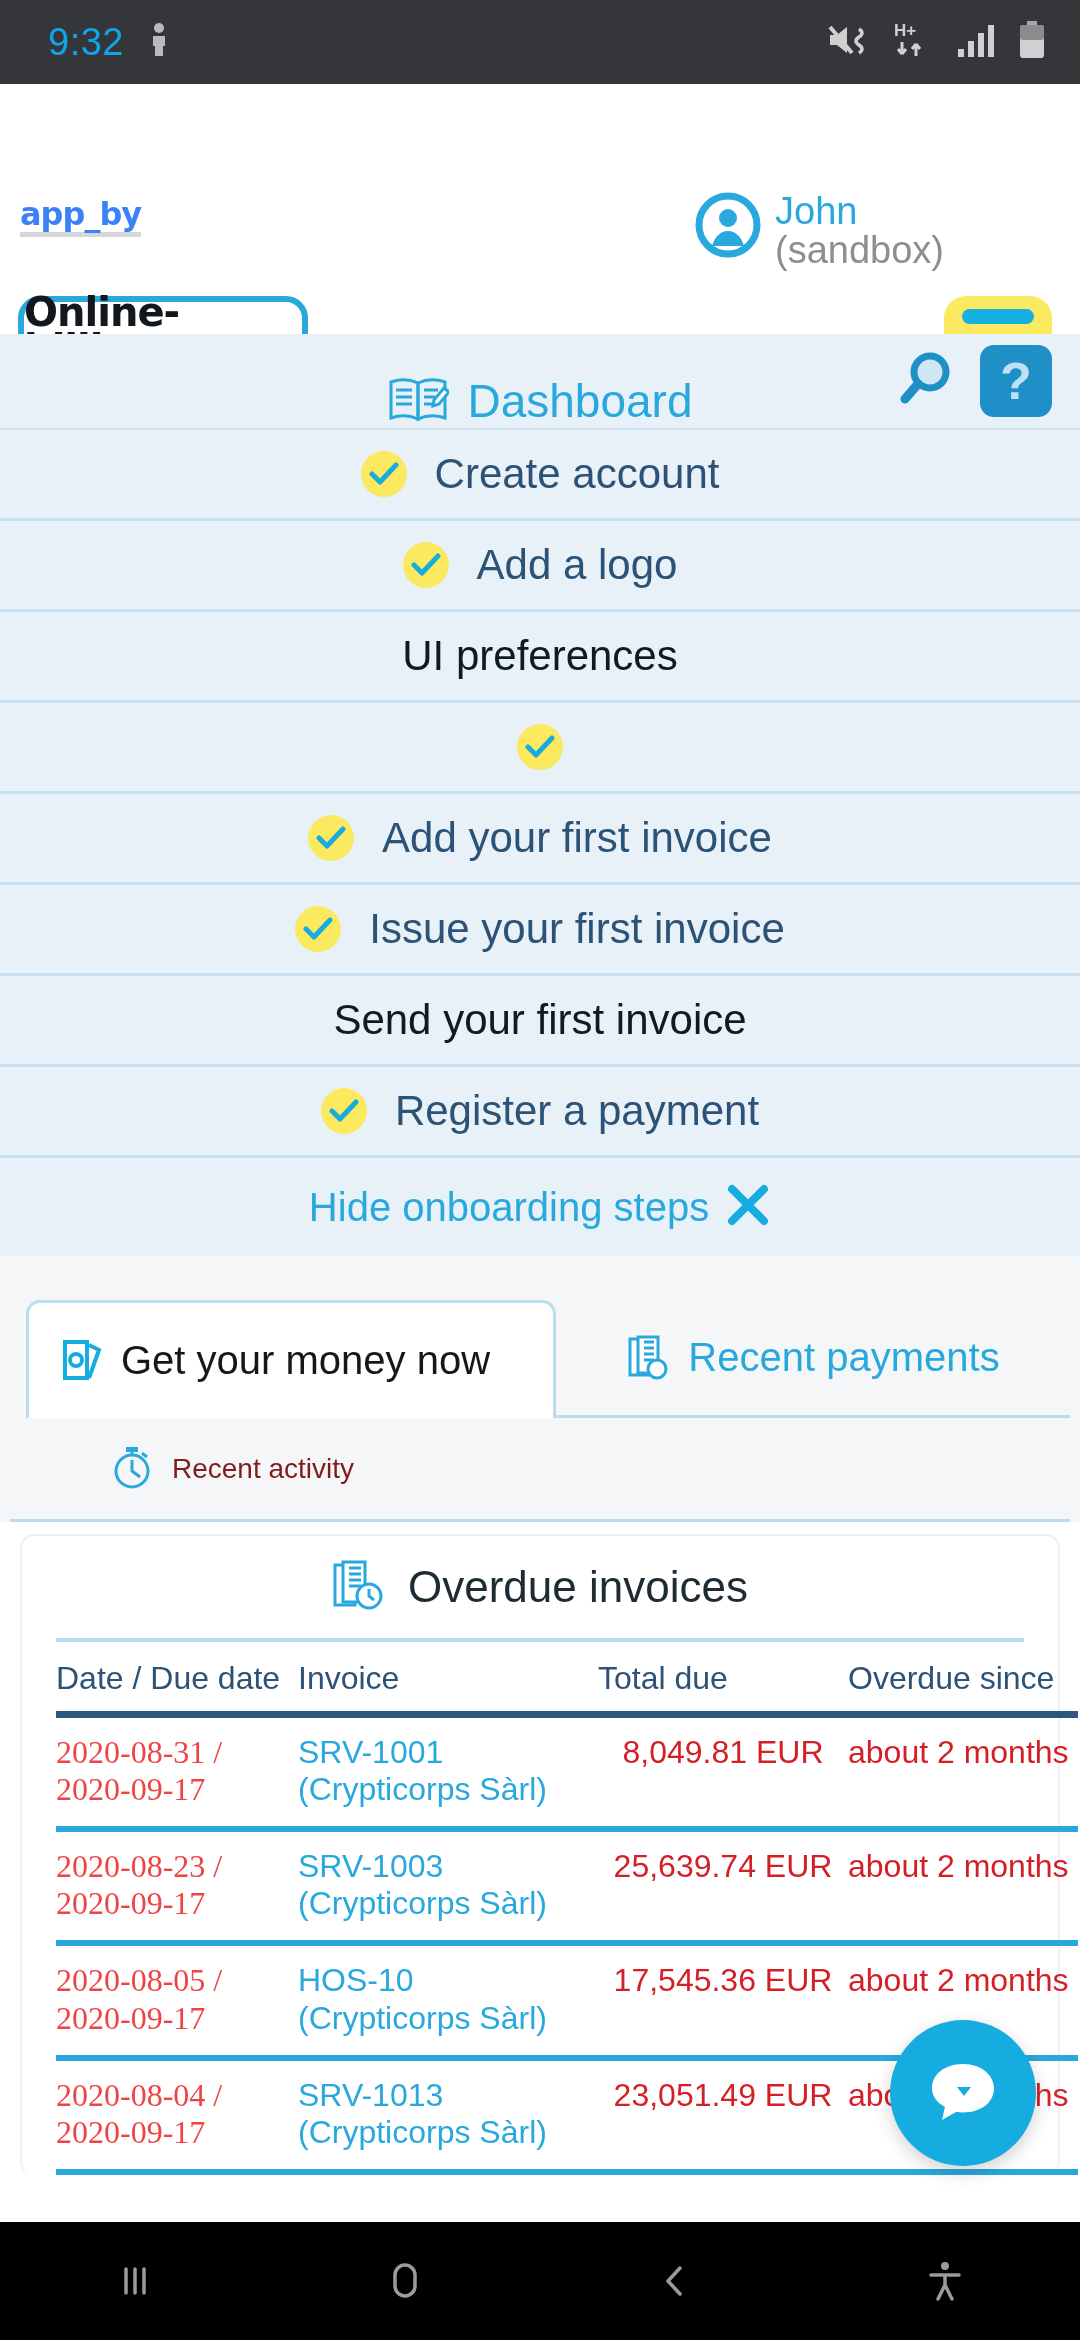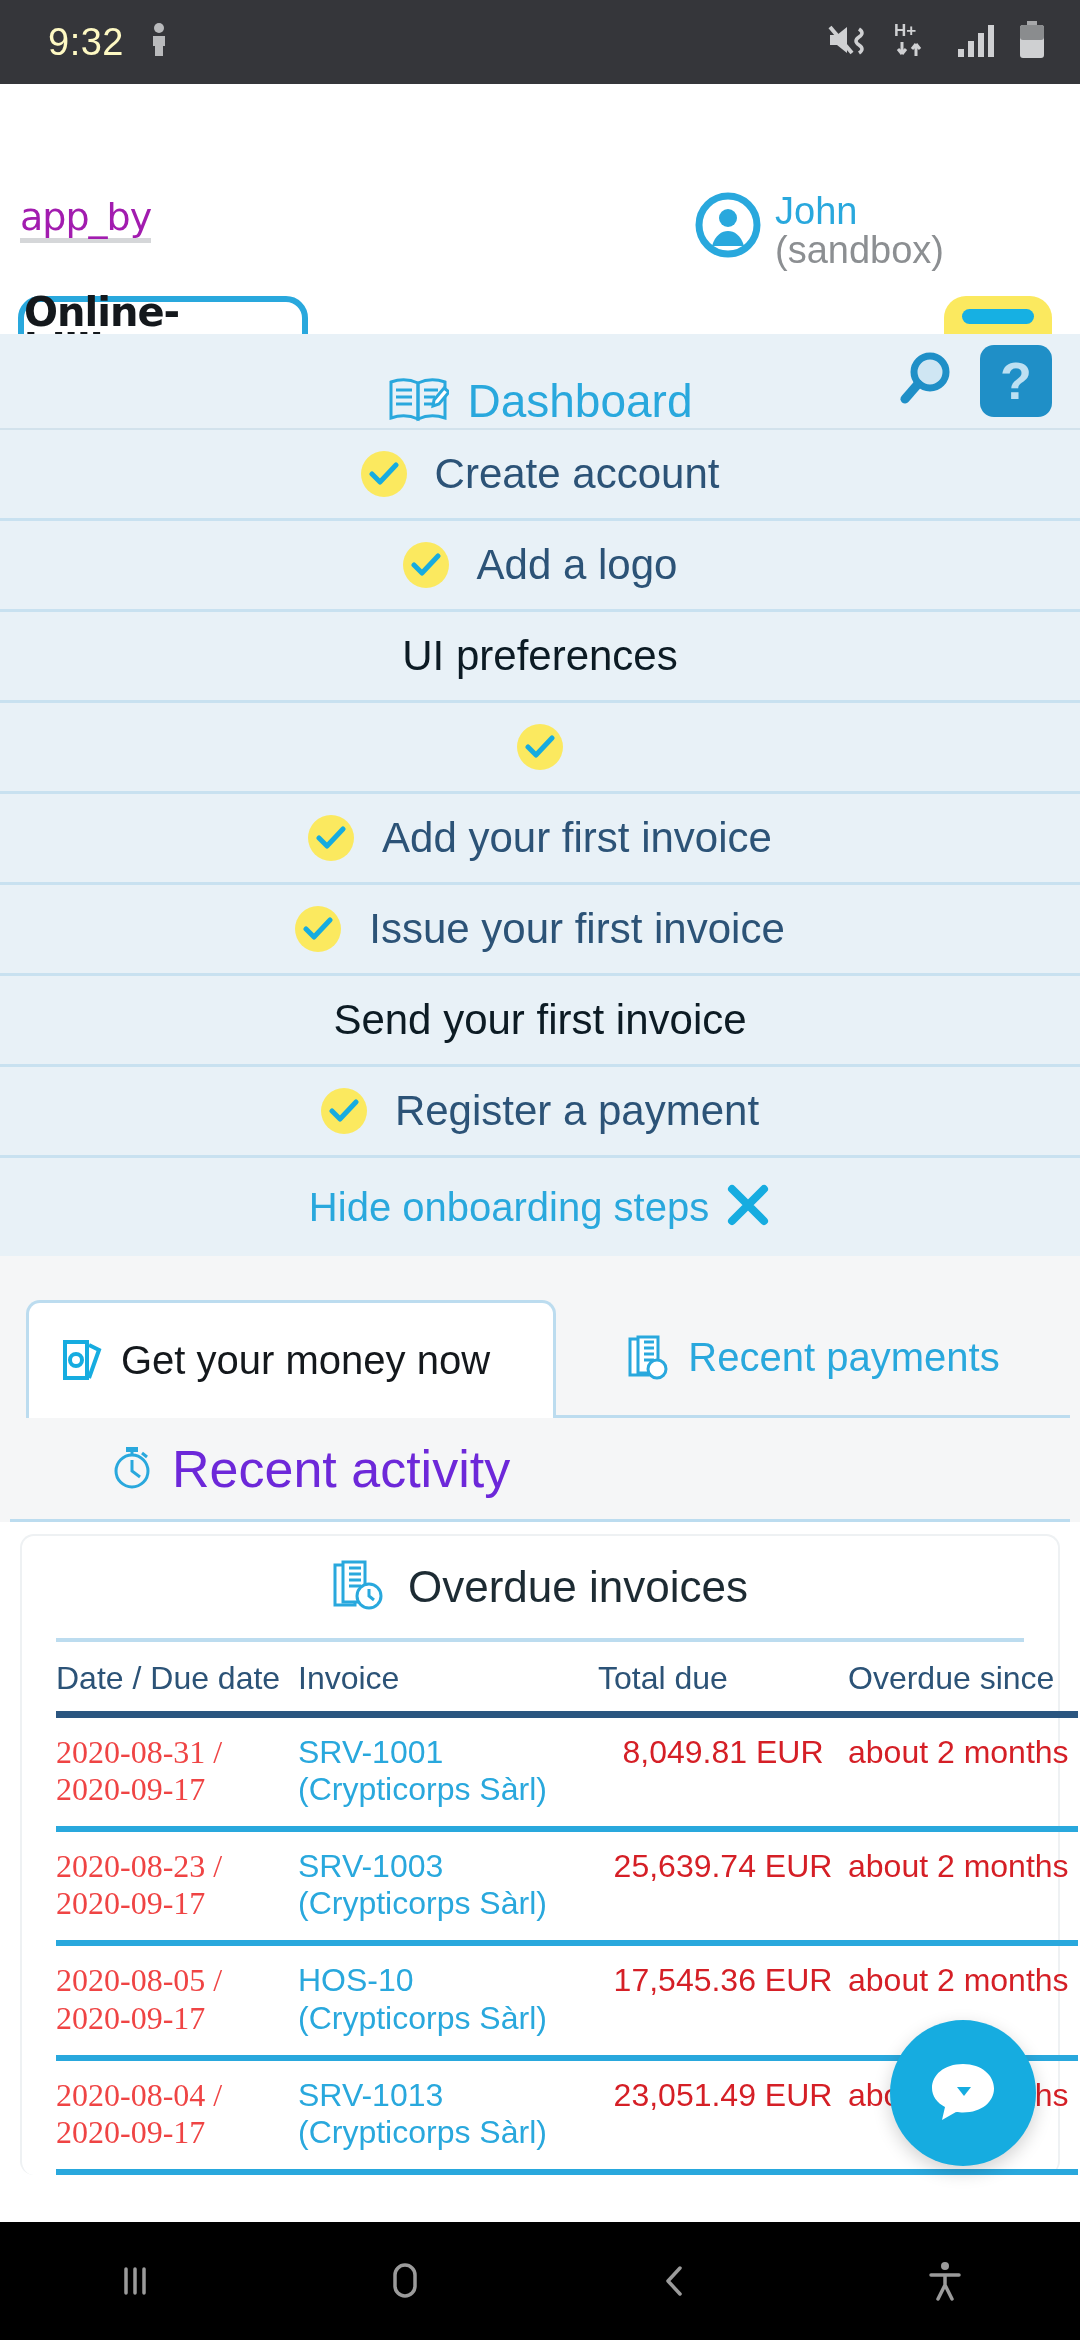--- a/index.html
+++ b/index.html
@@ -14,40 +14,41 @@
   
   .statusbar {
     height: 84px;
     background: #35363a;
     display: flex;
     align-items: center;
     justify-content: space-between;
     padding: 0 34px 0 48px;
   }
   .sb-left { display: flex; align-items: center; gap: 22px; }
-  .sb-time { color: #fef9c3; font-size: 38px; letter-spacing: .5px; }
+  .sb-time { color: #0ea5e9; font-size: 38px; letter-spacing: .5px; }
   .sb-right { display: flex; align-items: center; gap: 22px; }
   .sb-icon { display: block; }
 
   
   .appheader {
     background: #ffffff;
     height: 250px;
     position: relative;
   }
   .appby {
     position: absolute;
     left: 20px; top: 114px;
-    font-size: 38px;
-    color: #a21caf;
+    font-size: 32px;
+    color: #3b82f6;
     font-family: "DejaVu Sans", sans-serif;
     letter-spacing: -1px;
     border-bottom: 5px solid #d5d7d9;
     padding-bottom: 2px;
     line-height: 1;
+    font-weight: bold;
   }
   .user-block {
     position: absolute;
     right: 136px; top: 108px;
     display: flex; align-items: flex-start; gap: 14px;
   }
   .user-name { font-size: 38px; color: #29a8dd; line-height: 1.02; }
   .user-env  { font-size: 38px; color: #8c8f92; line-height: 1.02; }
 
   .logo {
@@ -143,21 +144,21 @@
   .tab.inactive { border-bottom: 3px solid #bcdcef; flex: 1; justify-content: center; }
   .tab-label { font-size: 40px; }
   .tab.active .tab-label { color: #14181c; }
   .tab.inactive .tab-label { color: #29a8dd; }
   .tabrow2 { display: flex; align-items: center; background: #f5f6f7; }
   .tab2 {
     display: flex; align-items: center; gap: 16px;
     height: 104px; padding: 0 30px 0 100px;
     border-bottom: 3px solid #bcdcef; width: 100%;
   }
-  .tab2-label { font-size: 52px; color: #6d28d9; }
+  .tab2-label { font-size: 28px; color: #7f1d1d; }
 
   
   .panel {
     background: #ffffff; margin: 12px 20px 0; border-radius: 14px;
     border: 2px solid #eef1f3; border-bottom: none;
     padding: 0 34px;
   }
   .panel-title {
     display: flex; align-items: center; justify-content: center; gap: 20px;
     height: 106px;

